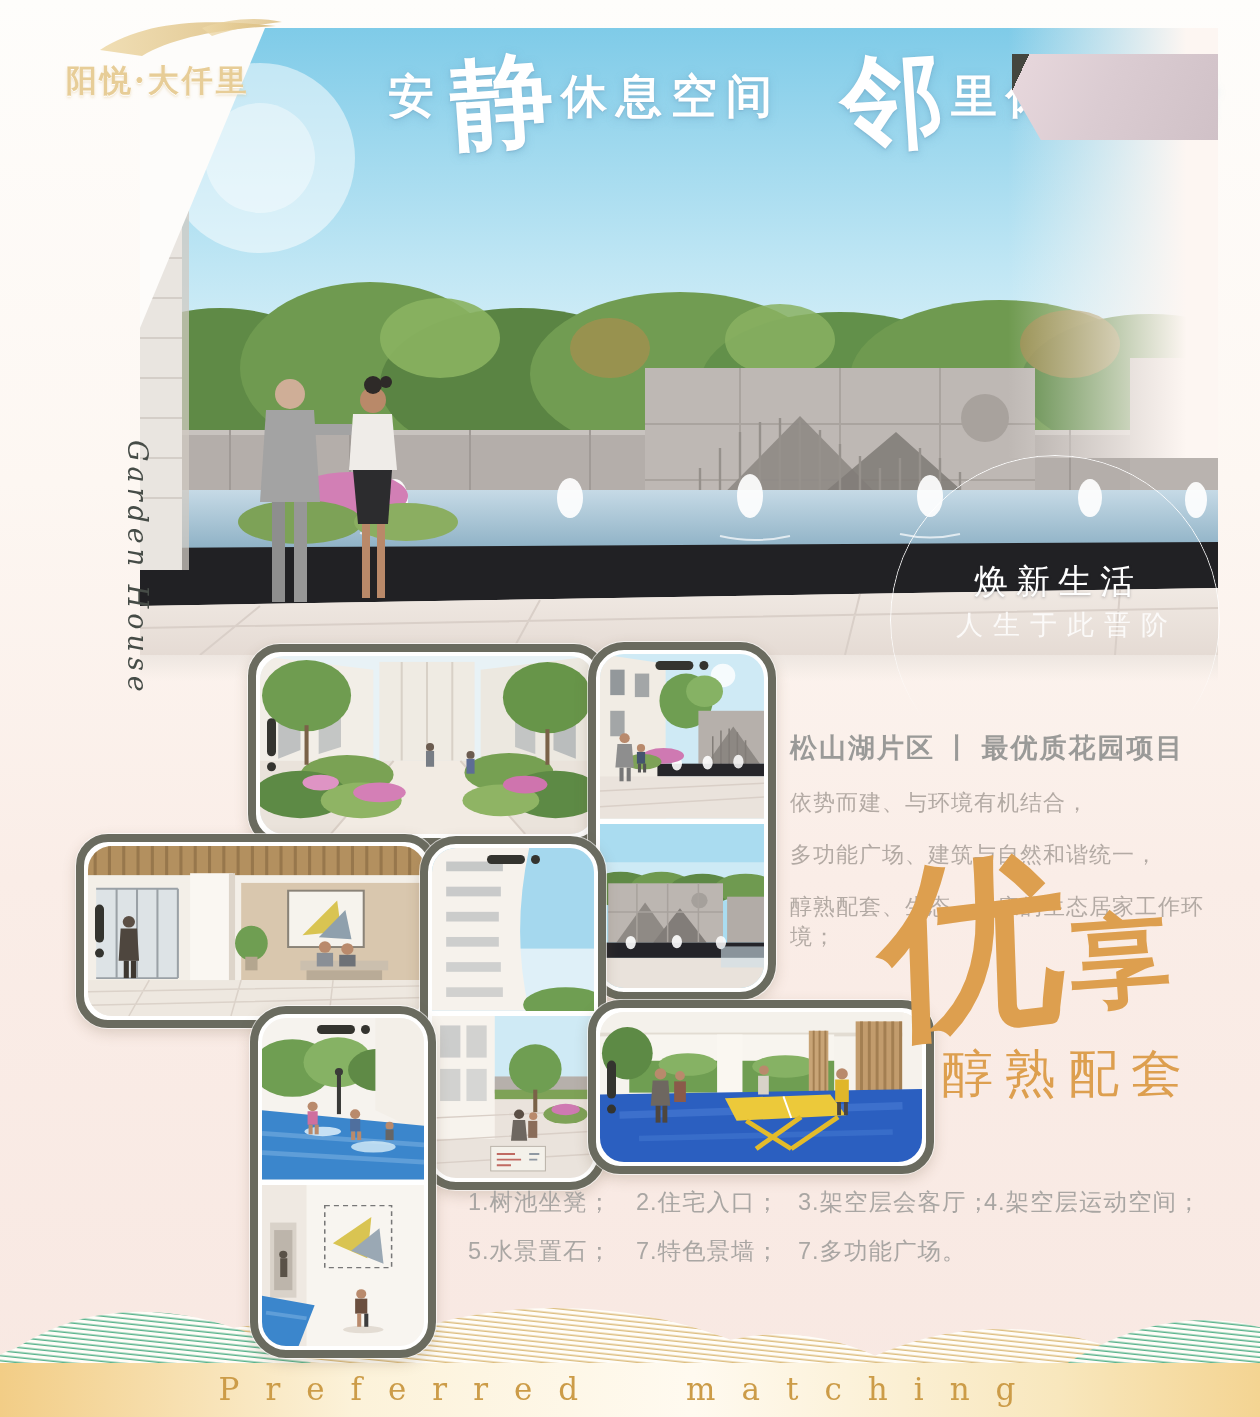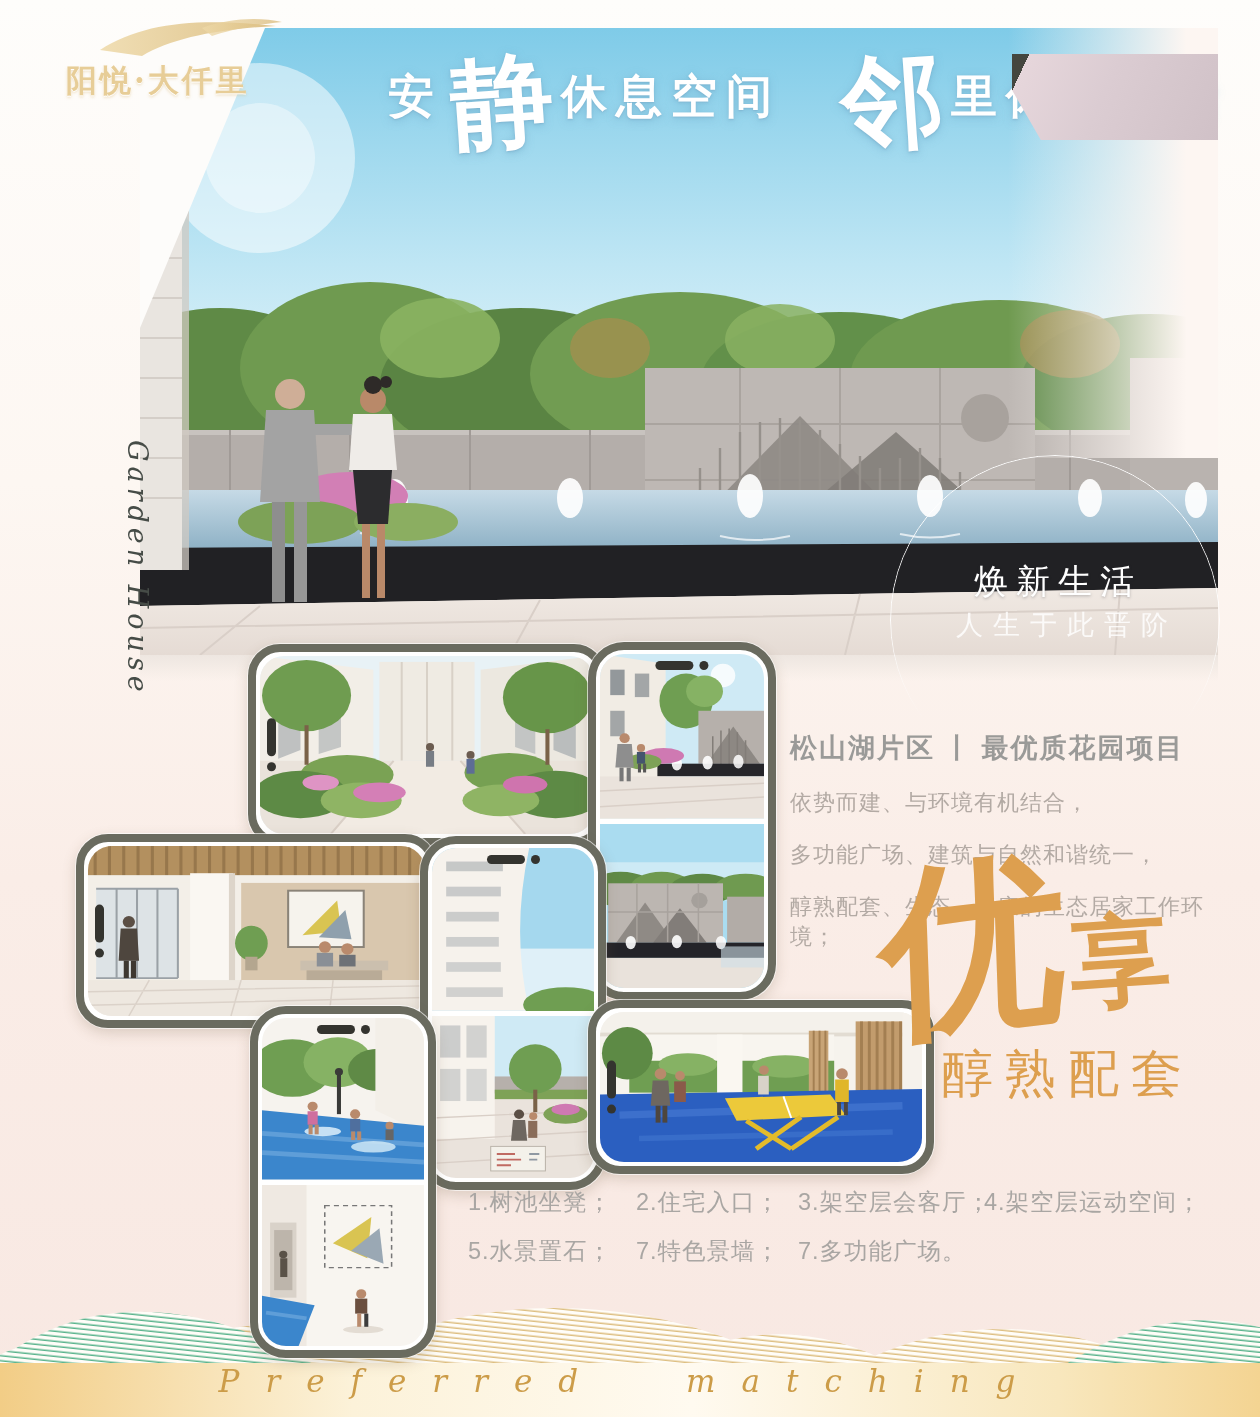--- a/index.html
+++ b/index.html
@@ -81,21 +81,21 @@
   
   .amenity-list{position:absolute;left:468px;top:1186px;z-index:3;display:grid;
                 grid-template-columns:168px 162px 186px 220px;row-gap:17px;
                 font-size:23.5px;color:#a9a6a3;letter-spacing:1px;}
   .amenity-list span{white-space:nowrap;}
 
   
   .mountains{position:absolute;left:0;top:1284px;width:1260px;height:84px;z-index:1;}
   .gold-band{position:absolute;left:0;top:1363px;width:1260px;height:54px;z-index:1;
              background:linear-gradient(90deg,#f2cd86 0%,#fcf2d9 28%,#fffaf0 55%,#f8e7bd 84%,#f4d492 100%);}
-  .footer-en{text-align:center;font-family:"DejaVu Serif",serif;font-style:italic;
+  .footer-en{margin-top:8px;text-align:center;font-family:"DejaVu Serif",serif;
              font-size:31px;letter-spacing:26px;word-spacing:46px;color:#cc9c48;white-space:nowrap;}
 </style>
 </head>
 <body>
 
 <div class="page">
 
   <div class="logo">
     <svg width="190" height="48" viewBox="0 0 190 48">
       <defs>

